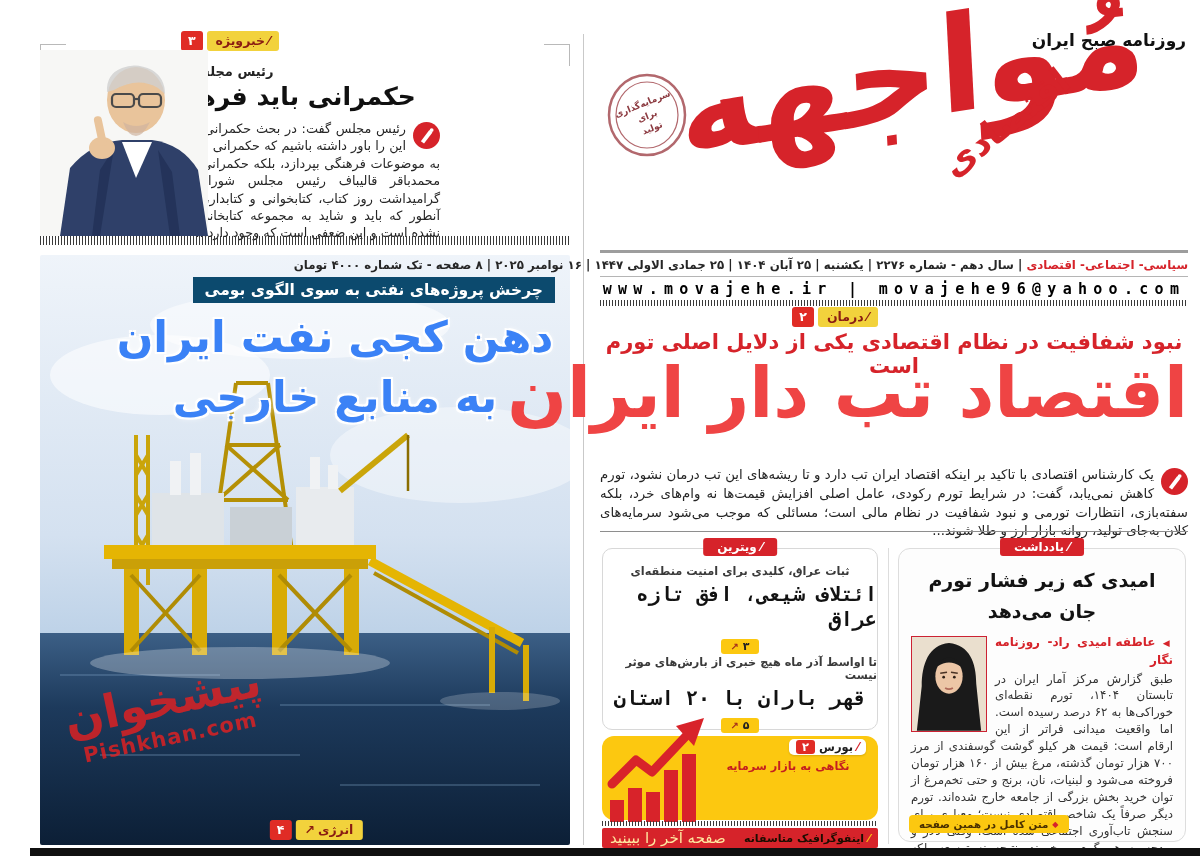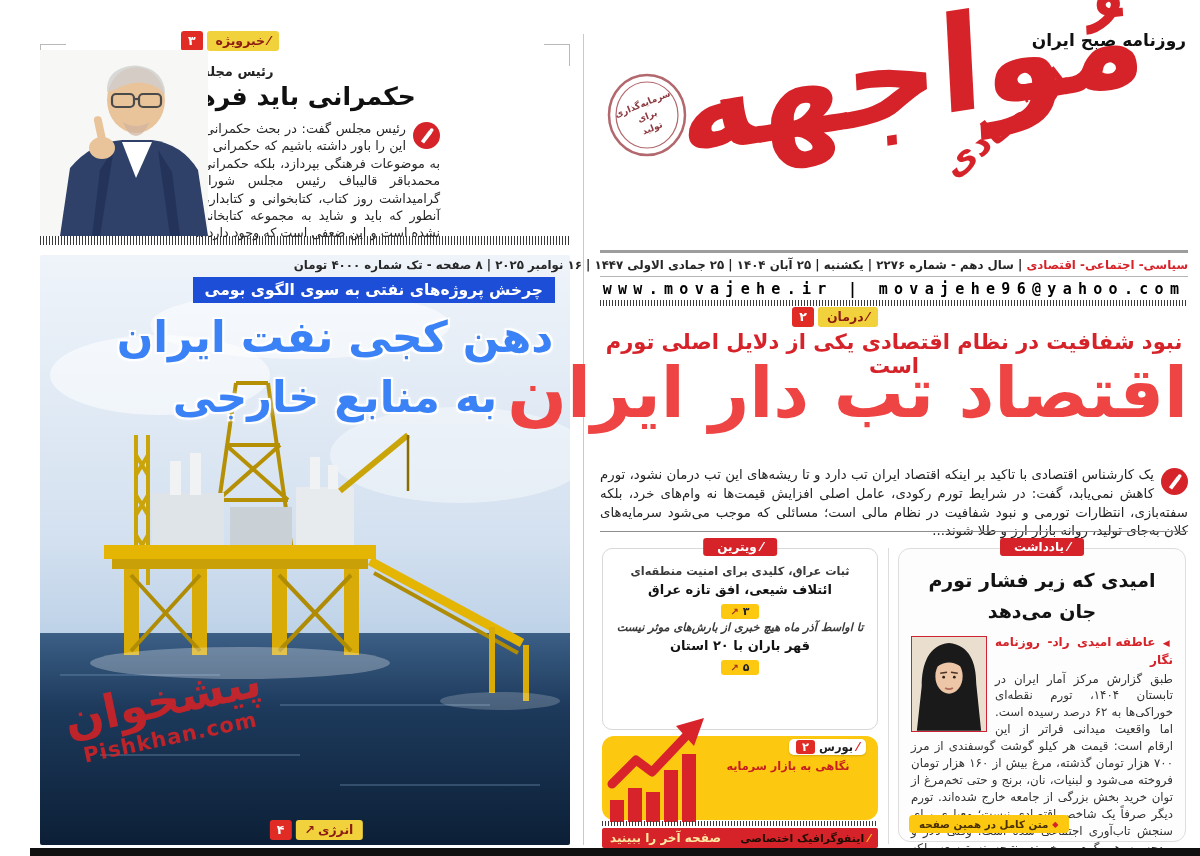--- a/index.html
+++ b/index.html
@@ -31,21 +31,21 @@
     font-size:25px; font-weight:900; color:#101010; }
   #top-story .body { position:absolute; top:92px; right:130px; width:352px;
     font-size:12.8px; line-height:17.4px; text-align:justify; color:#262626; }
   .pen-icon { float:right; width:27px; height:27px; margin-left:7px; margin-top:2px; }
   #man-photo { position:absolute; left:0; top:22px; width:168px; height:186px; }
   #top-story .barcode { position:absolute; top:208px; left:0; width:530px; height:9px; }
 
   
   #photo-story { left:40px; top:255px; width:530px; height:590px; overflow:hidden; border-radius:2px; }
   #photo-story svg.scene { position:absolute; inset:0; }
-  #photo-story .banner { position:absolute; top:22px; right:15px; background:#1d4ed8; color:#fff;
+  #photo-story .banner { position:absolute; top:22px; right:15px; background:#0c4a6e; color:#fff;
     font-size:15.5px; font-weight:bold; padding:4px 12px; }
   #photo-story .big-head { position:absolute; top:52px; left:0; right:0; padding-left:60px;
     text-align:center; font-weight:900; color:#3b82f6; font-size:43px; line-height:1.4;
     text-shadow:-2px -2px 0 #fff, 2px -2px 0 #fff, -2px 2px 0 #fff, 2px 2px 0 #fff, 0 0 7px #fff; }
   #photo-story .watermark { position:absolute; left:10px; top:420px; width:230px; text-align:center;
     transform:rotate(-12deg); color:#e82020; opacity:.8; }
   #photo-story .watermark .wm-fa { font-size:46px; font-weight:bold; line-height:1.1; }
   #photo-story .watermark .wm-en { font-size:21px; font-weight:bold; letter-spacing:1px;
     font-family:"DejaVu Sans", sans-serif; }
   #photo-story .energy { position:absolute; bottom:5px; left:50%; transform:translateX(-38%); }
@@ -83,21 +83,21 @@
   #main-body { left:600px; top:466px; width:588px; font-size:13.3px; line-height:18.8px;
     text-align:justify; color:#242424; }
   #hr-main { left:600px; top:531px; width:588px; height:1px; background:#8e8e8e; }
 
   
   #vitrine { left:602px; top:548px; width:276px; height:182px; border:1.5px solid #d8d8d8;
     border-radius:10px; background:#fff; display:flex; flex-direction:column; align-items:center;
     padding-top:14px; }
   .box-badge { position:absolute; top:-11px; left:50%; transform:translateX(-50%); }
   .v-kicker { font-size:11.3px; color:#3a3a3a; font-weight:bold; margin-top:2px; }
-  .v-head { font-size:13px; font-weight:900; color:#121212; margin-top:4px; }
+  .v-head { font-size:20px; font-weight:900; color:#121212; margin-top:4px;font-family:Liberation Mono, monospace; }
   .page-chip { display:inline-flex; align-items:center; gap:4px; background:#fcc810; color:#222;
     font-size:11px; font-weight:bold; padding:1px 9px; border-radius:3px; margin-top:7px; }
   .page-chip .arr { color:#a42d1c; font-size:10px; }
 
   
   #bourse { left:602px; top:736px; width:276px; height:84px; background:#fcc810; border-radius:12px; }
   #bourse .chart { position:absolute; left:6px; top:-18px; width:96px; height:104px; overflow:visible; }
   #bourse .b-badge { position:absolute; top:3px; right:12px; background:#fff; border-radius:5px;
     padding:1px 7px; display:inline-flex; align-items:center; gap:4px; font-size:11.5px; font-weight:bold;
     color:#1c1c1c; box-shadow:0 1px 2px rgba(0,0,0,.15); }
@@ -108,21 +108,21 @@
   #bourse .b-head { position:absolute; top:40px; right:4px; width:172px; text-align:center;
     font-size:16px; font-weight:900; color:#181818; line-height:1.45; }
   #bourse-barcode { left:602px; top:821px; width:276px; height:5px; }
 
   
   #infobar { left:602px; top:828px; width:276px; height:20px; background:#d6232a; display:flex;
     align-items:center; justify-content:space-between; padding:0 8px; border-radius:2px; }
   #infobar .right { display:inline-flex; gap:4px; align-items:center; color:#1b0d00;
     font-size:11px; font-weight:900; }
   #infobar .right .tick { color:#fcc810; }
-  #infobar .left { color:#ffe9a0; font-size:12px; font-weight:bold; }
+  #infobar .left { color:#ffe9a0; font-size:15px; font-weight:normal; }
 
   
   #note { left:898px; top:548px; width:288px; height:294px; border:1.5px solid #ddd;
     border-radius:12px; background:#fdfdfd; overflow:visible; }
   #note .n-head { margin-top:16px; padding:0 28px; text-align:center; font-size:19px;
     font-weight:900; color:#131313; line-height:1.65; }
   #note .n-body { padding:6px 12px 0 12px; font-size:11.8px; line-height:16.9px;
     text-align:justify; color:#333; }
   #note .n-photo { float:left; width:76px; height:96px; margin:2px 8px 4px 0;
     border:1px solid #c23; background:#efe7dc; }
@@ -348,21 +348,21 @@
         <span>ویترین</span>
       </span>
 
     <div class="v-kicker">ثبات عراق، کلیدی برای امنیت منطقه‌ای</div>
     <div class="v-head">ائتلاف شیعی، افق تازه عراق</div>
     <span class="page-chip">
       <span>۳</span>
         <span class="arr">↗</span>
     </span>
 
-    <div class="v-kicker" style="font-style:italic;">تا اواسط آذر ماه هیچ خبری از بارش‌های موثر نیست</div>
+    <div class="v-kicker" style="">تا اواسط آذر ماه هیچ خبری از بارش‌های موثر نیست</div>
     <div class="v-head">قهر باران با ۲۰ استان</div>
     <span class="page-chip">
       <span>۵</span>
         <span class="arr">↗</span>
     </span>
   </div>
 
   <div id="bourse" class="abs">
     <svg class="chart" viewBox="0 0 96 104">
       <g fill="#d8232a">
@@ -380,21 +380,21 @@
       <span>بورس</span>
       <span class="num">۲</span>
     </span>
     <div class="b-kicker">نگاهی به بازار سرمایه</div>
   </div>
   <div id="bourse-barcode" class="abs barcode"></div>
 
   <div id="infobar" class="abs">
     <span class="right">
       <span class="tick">⁄</span>
-      <span>اینفوگرافیک اختصاصی</span>
+      <span>اینفوگرافیک متاسفانه</span>
     </span>
     <span class="left">صفحه آخر را ببینید</span>
   </div>
 
   <div id="vline-sub" class="vline"></div>
 
   <div id="note" class="abs">
     <span class="box-badge red-pill">
         <span class="tick">⁄</span>
         <span>یادداشت</span>

